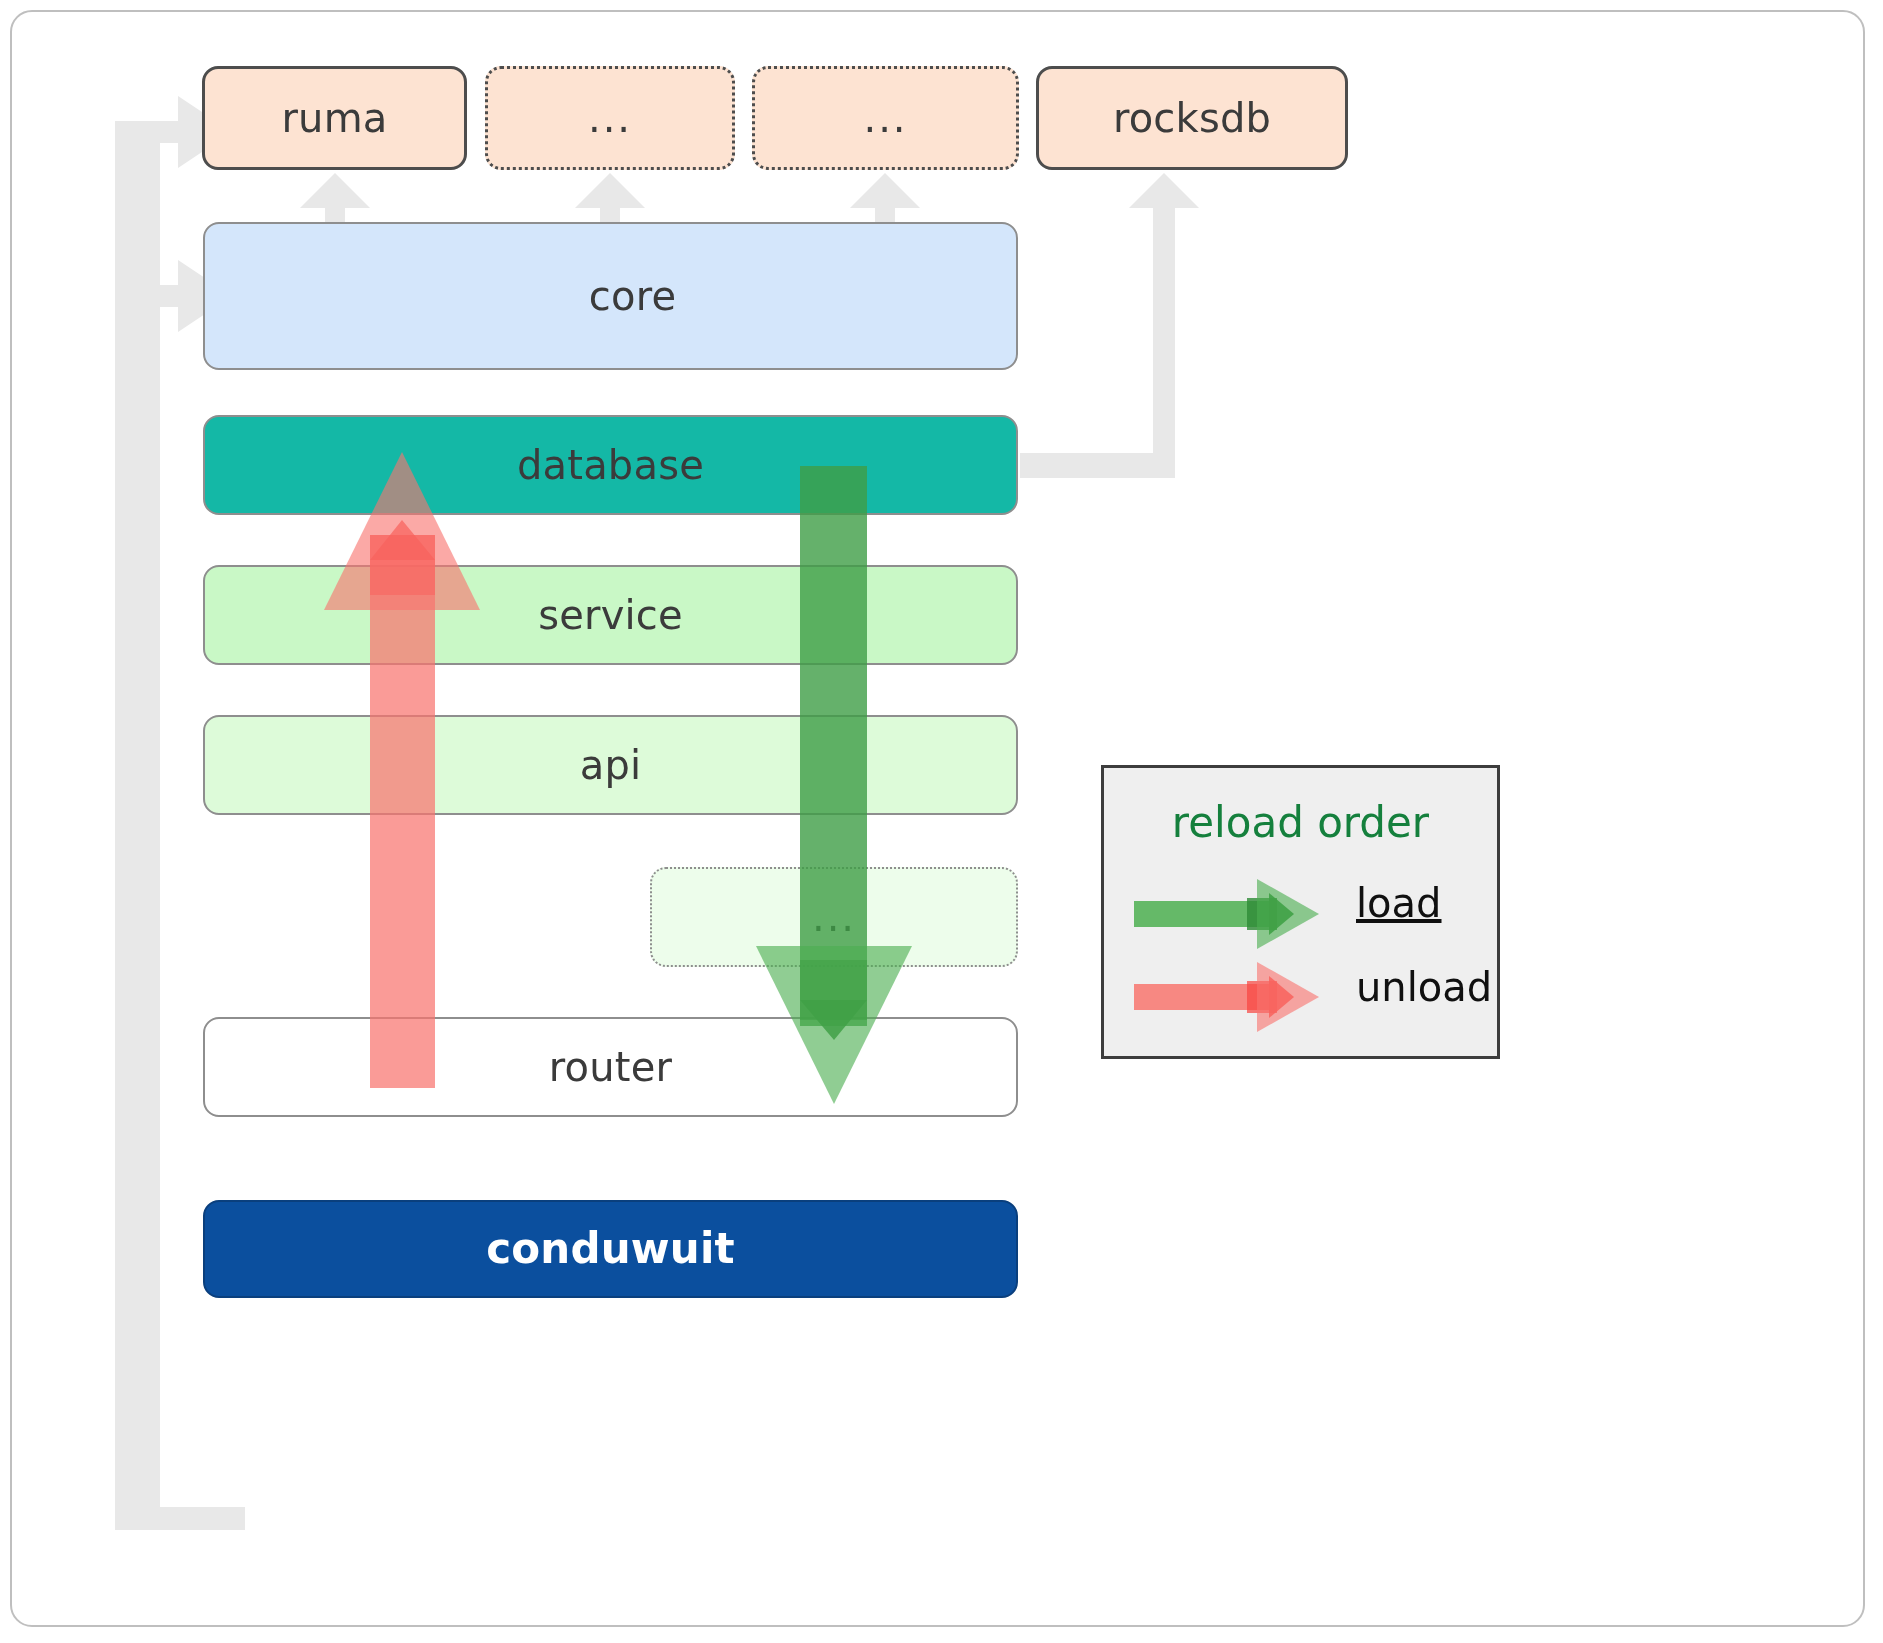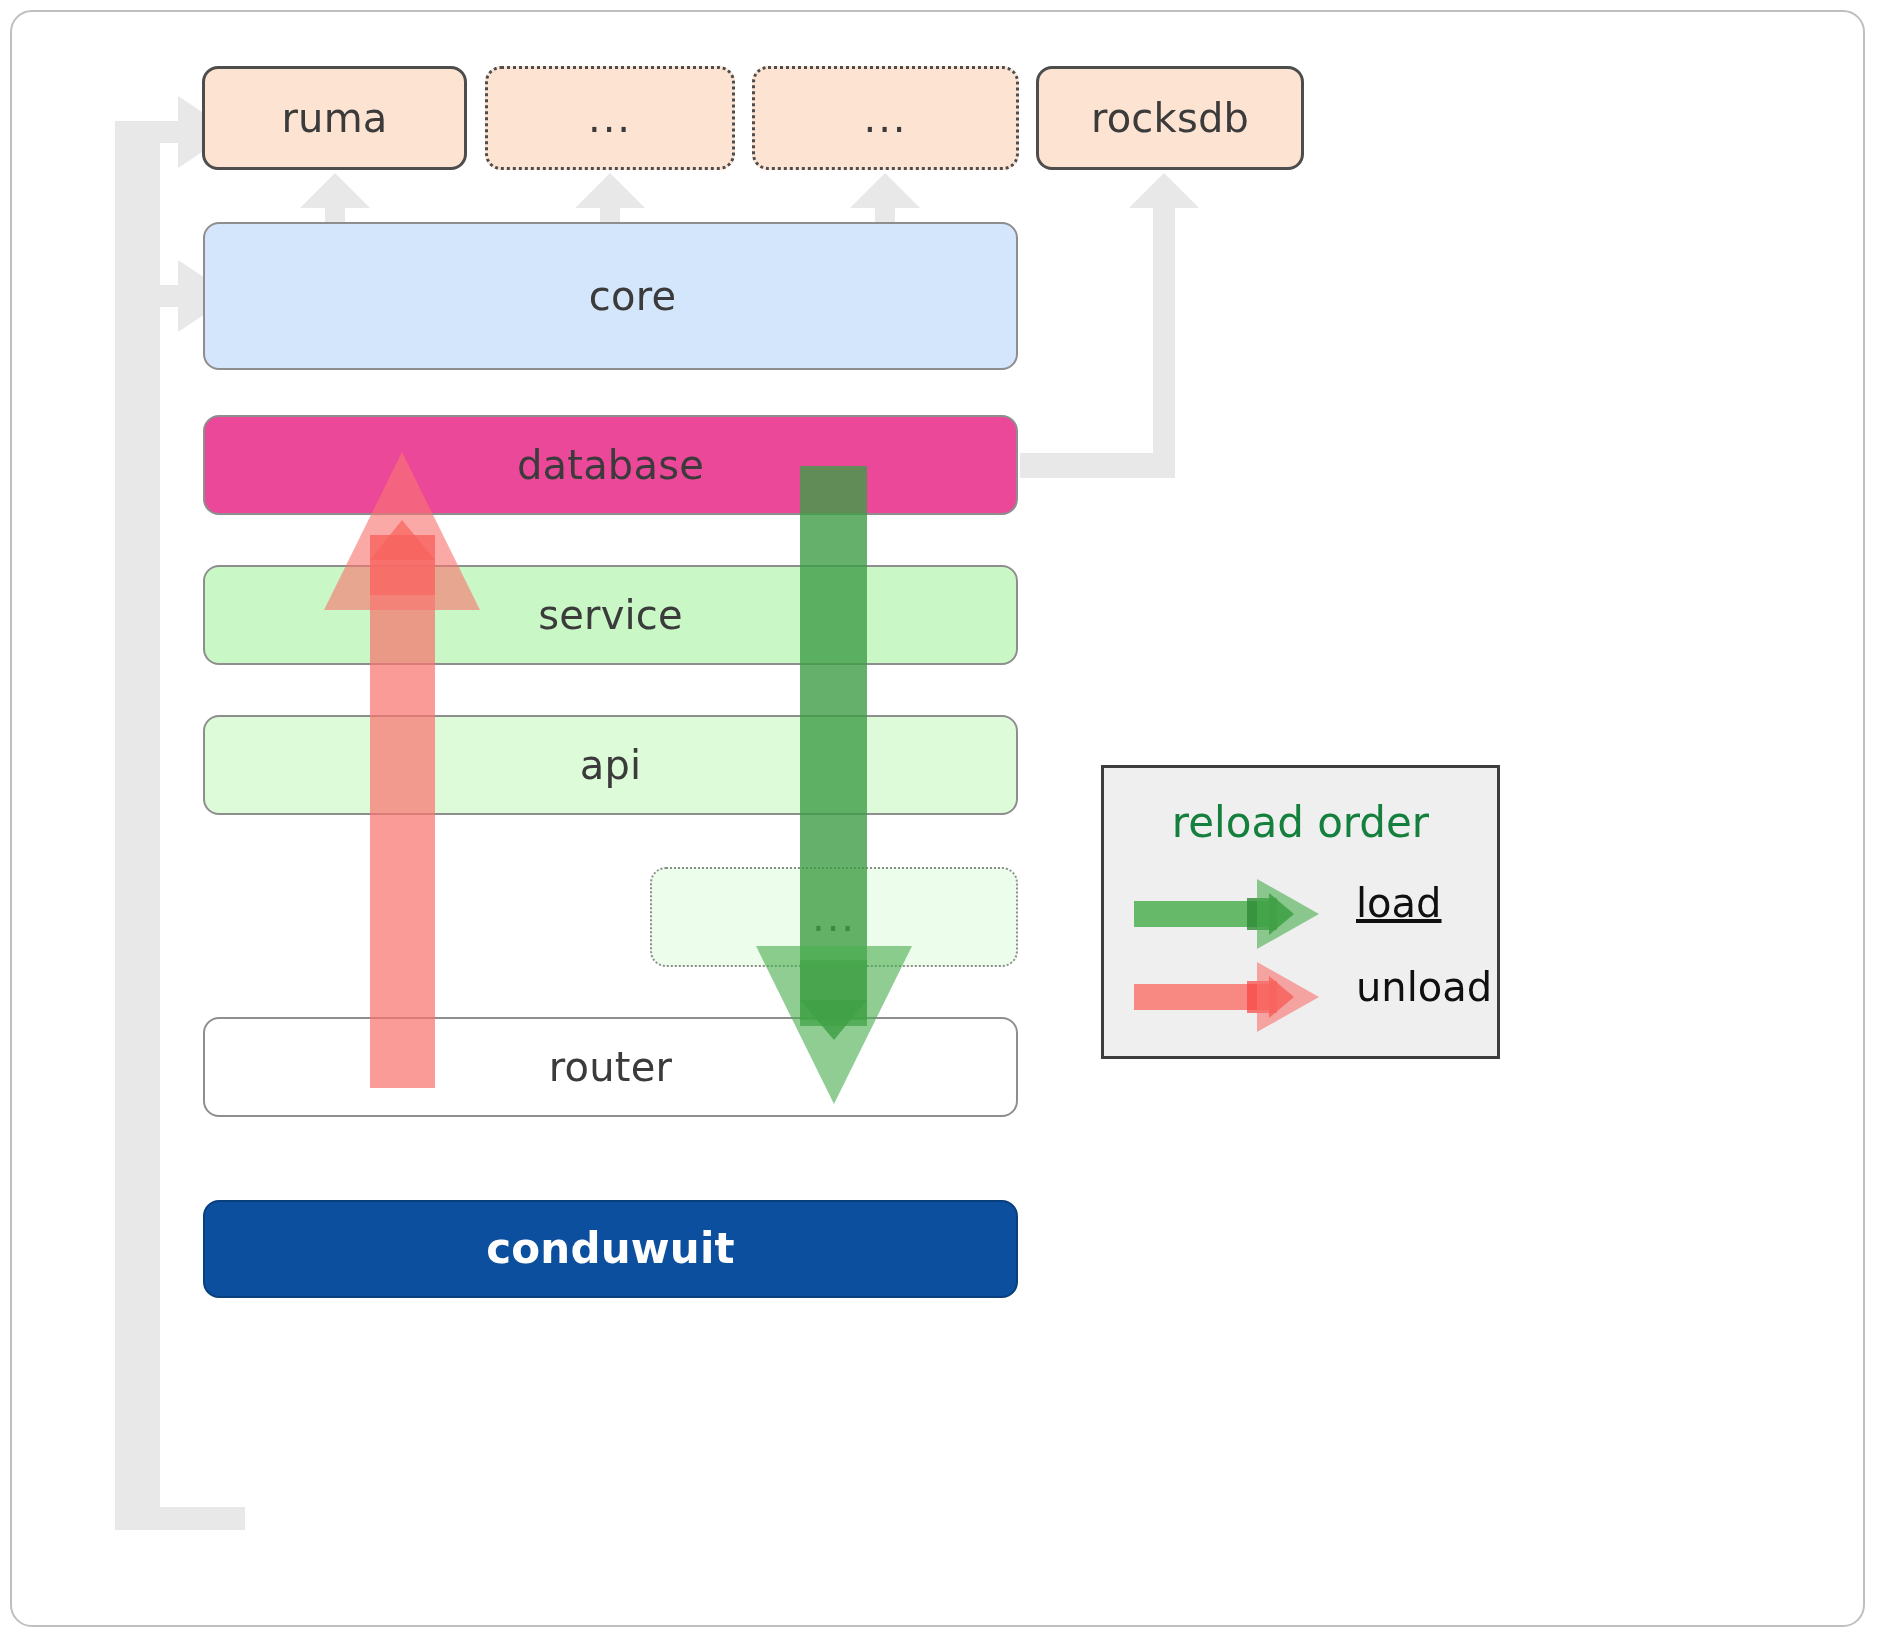--- a/index.html
+++ b/index.html
@@ -161,29 +161,29 @@
   </div>
 
   <div class="node orange dotted dots" style="left:485px; top:66px; width:250px; height:104px;">
     <span class="lbl">...</span>
   </div>
 
   <div class="node orange dotted dots" style="left:752px; top:66px; width:267px; height:104px;">
     <span class="lbl">...</span>
   </div>
 
-  <div class="node orange" style="left:1036px; top:66px; width:268px; height:104px;">
+  <div class="node orange" style="left:1036px; top:66px; width:312px; height:104px;">
     <span class="lbl">rocksdb</span>
   </div>
 
   <div class="node blue" style="left:203px; top:222px; width:815px; height:148px;padding-left:44px;">
     <span class="lbl">core</span>
   </div>
 
-  <div class="node greenbox" style="left:203px; top:415px; width:815px; height:100px; background:#ec4899;justify-content:center;">
+  <div class="node greenbox" style="left:203px; top:415px; width:815px; height:100px; background:#14b8a6;justify-content:center;">
     <span class="lbl">database</span>
   </div>
 
   <div class="node greenbox" style="left:203px; top:715px; width:815px; height:100px; background:#ddfbd9;">
     <span class="lbl">api</span>
   </div>
 
   <div class="node greenbox" style="left:203px; top:565px; width:815px; height:100px; background:#c9f8c6;">
     <span class="lbl">service</span>
   </div>

